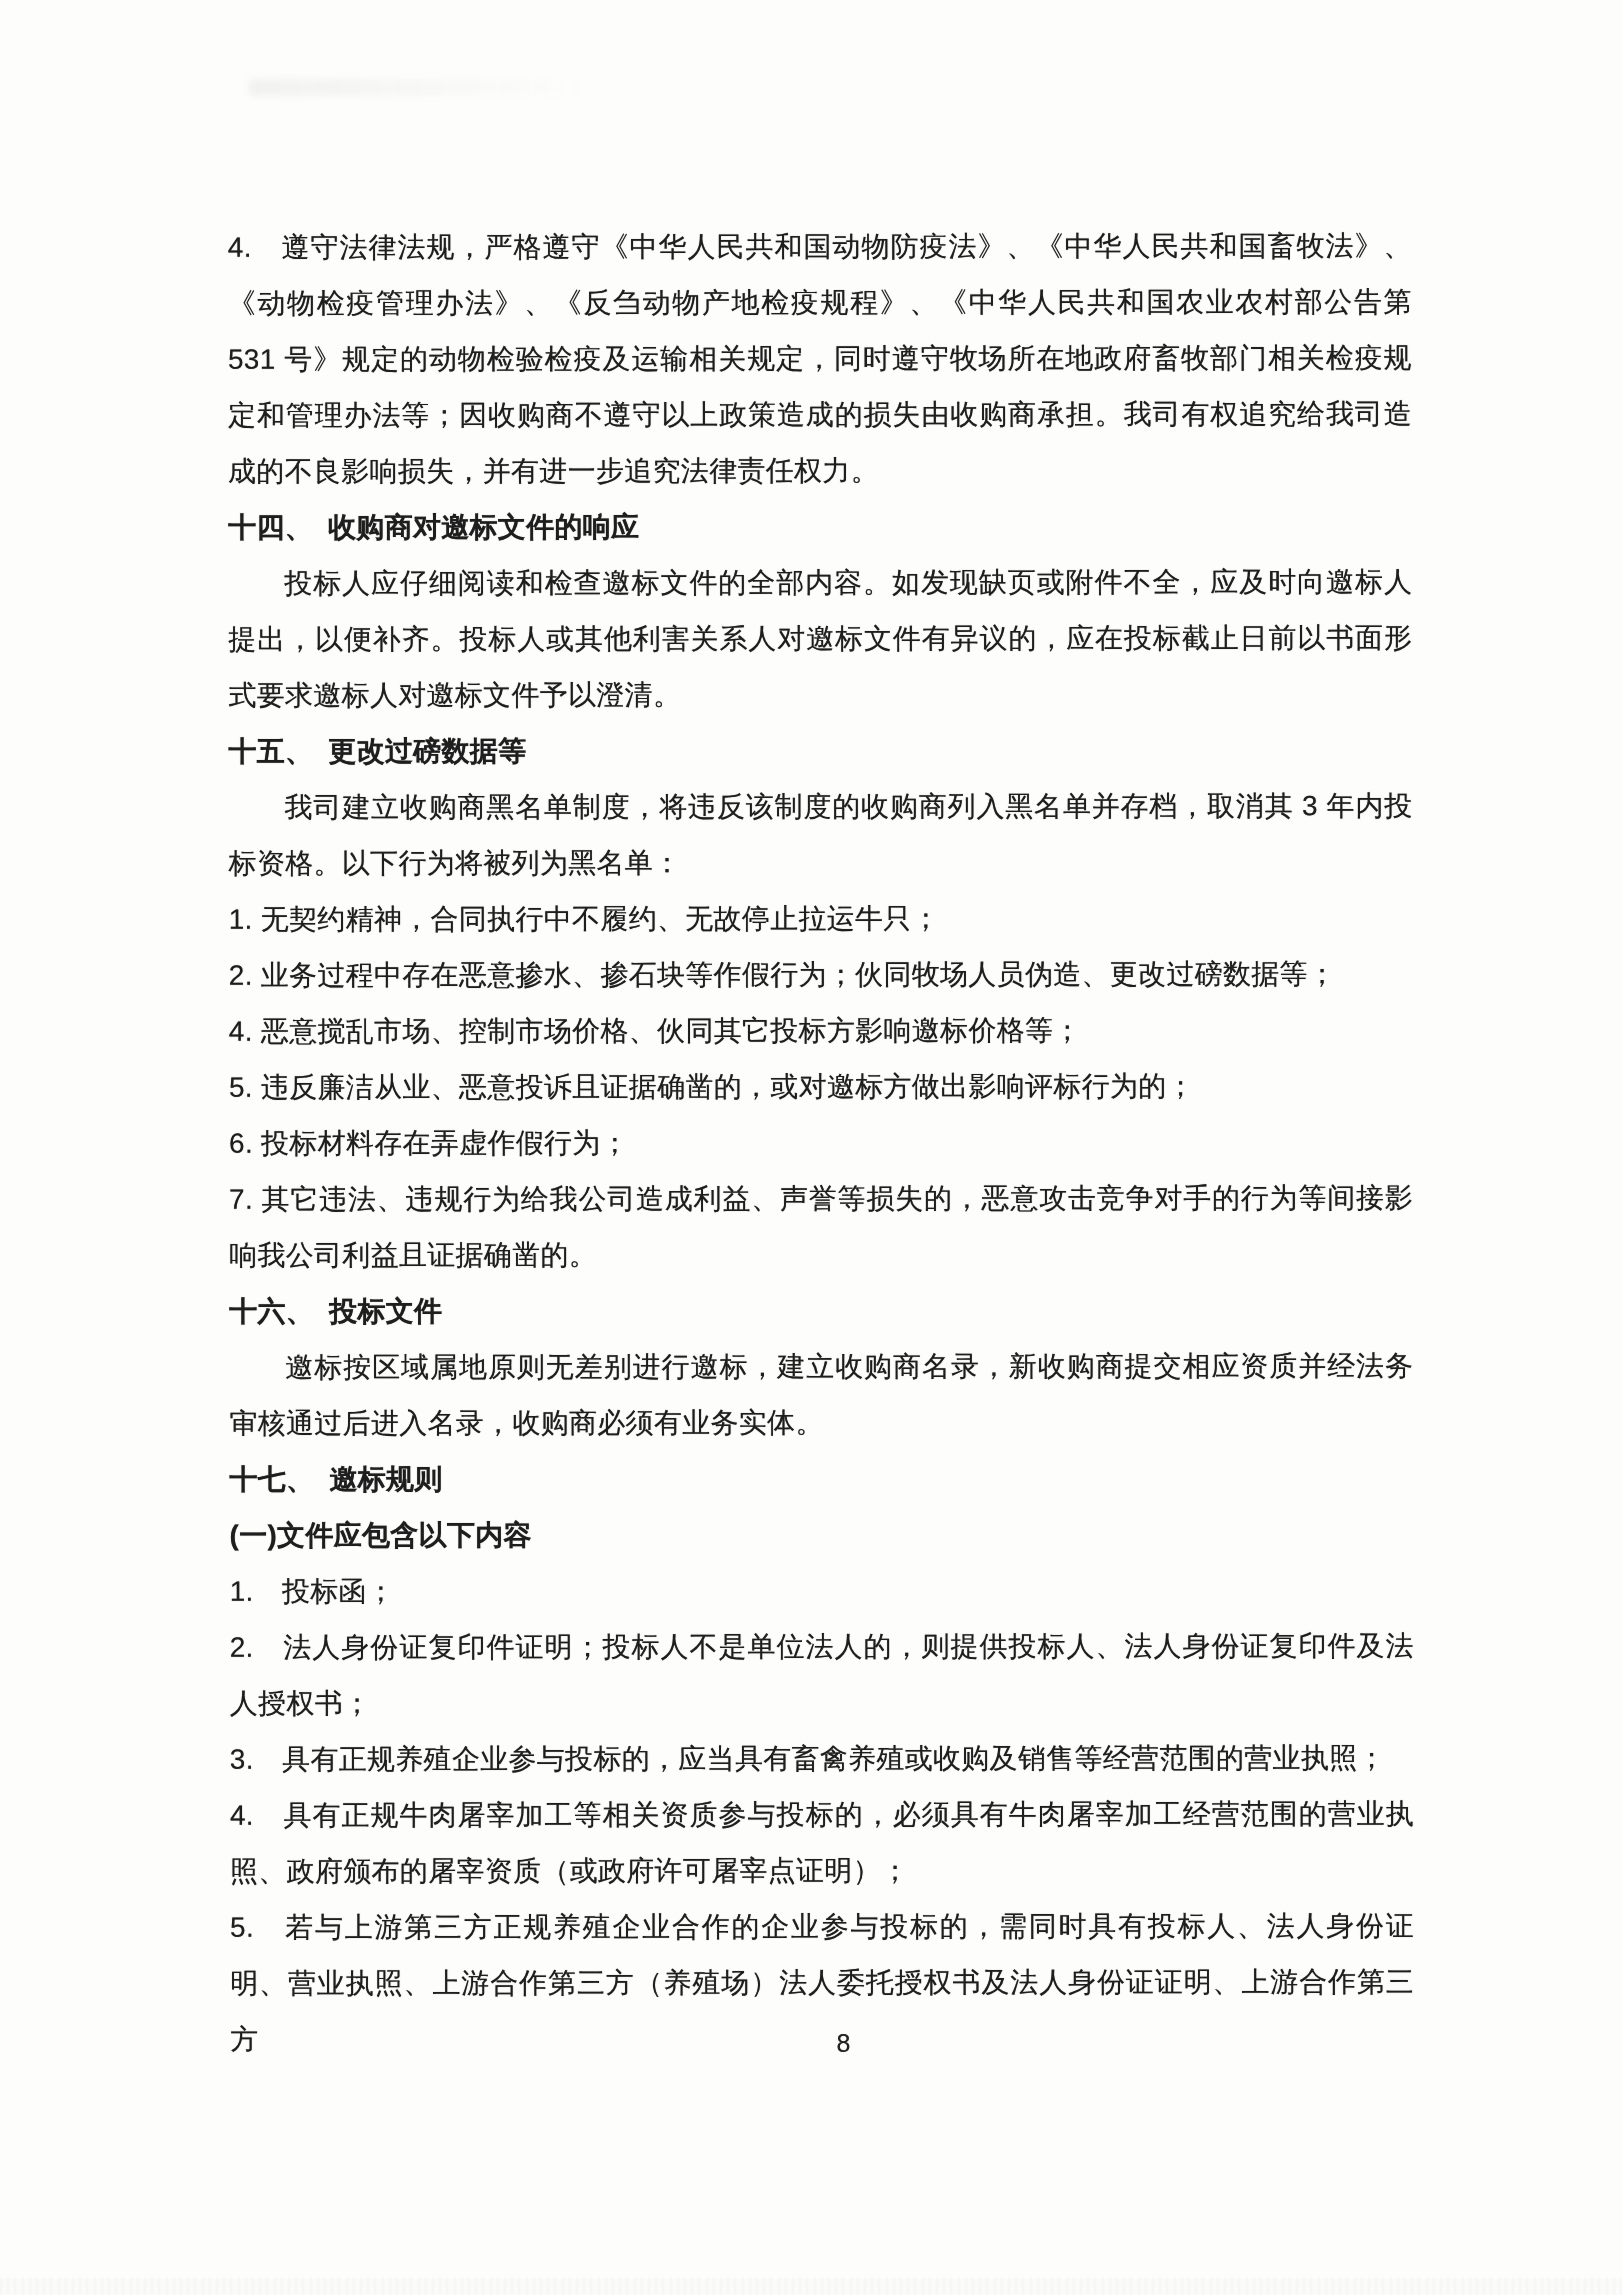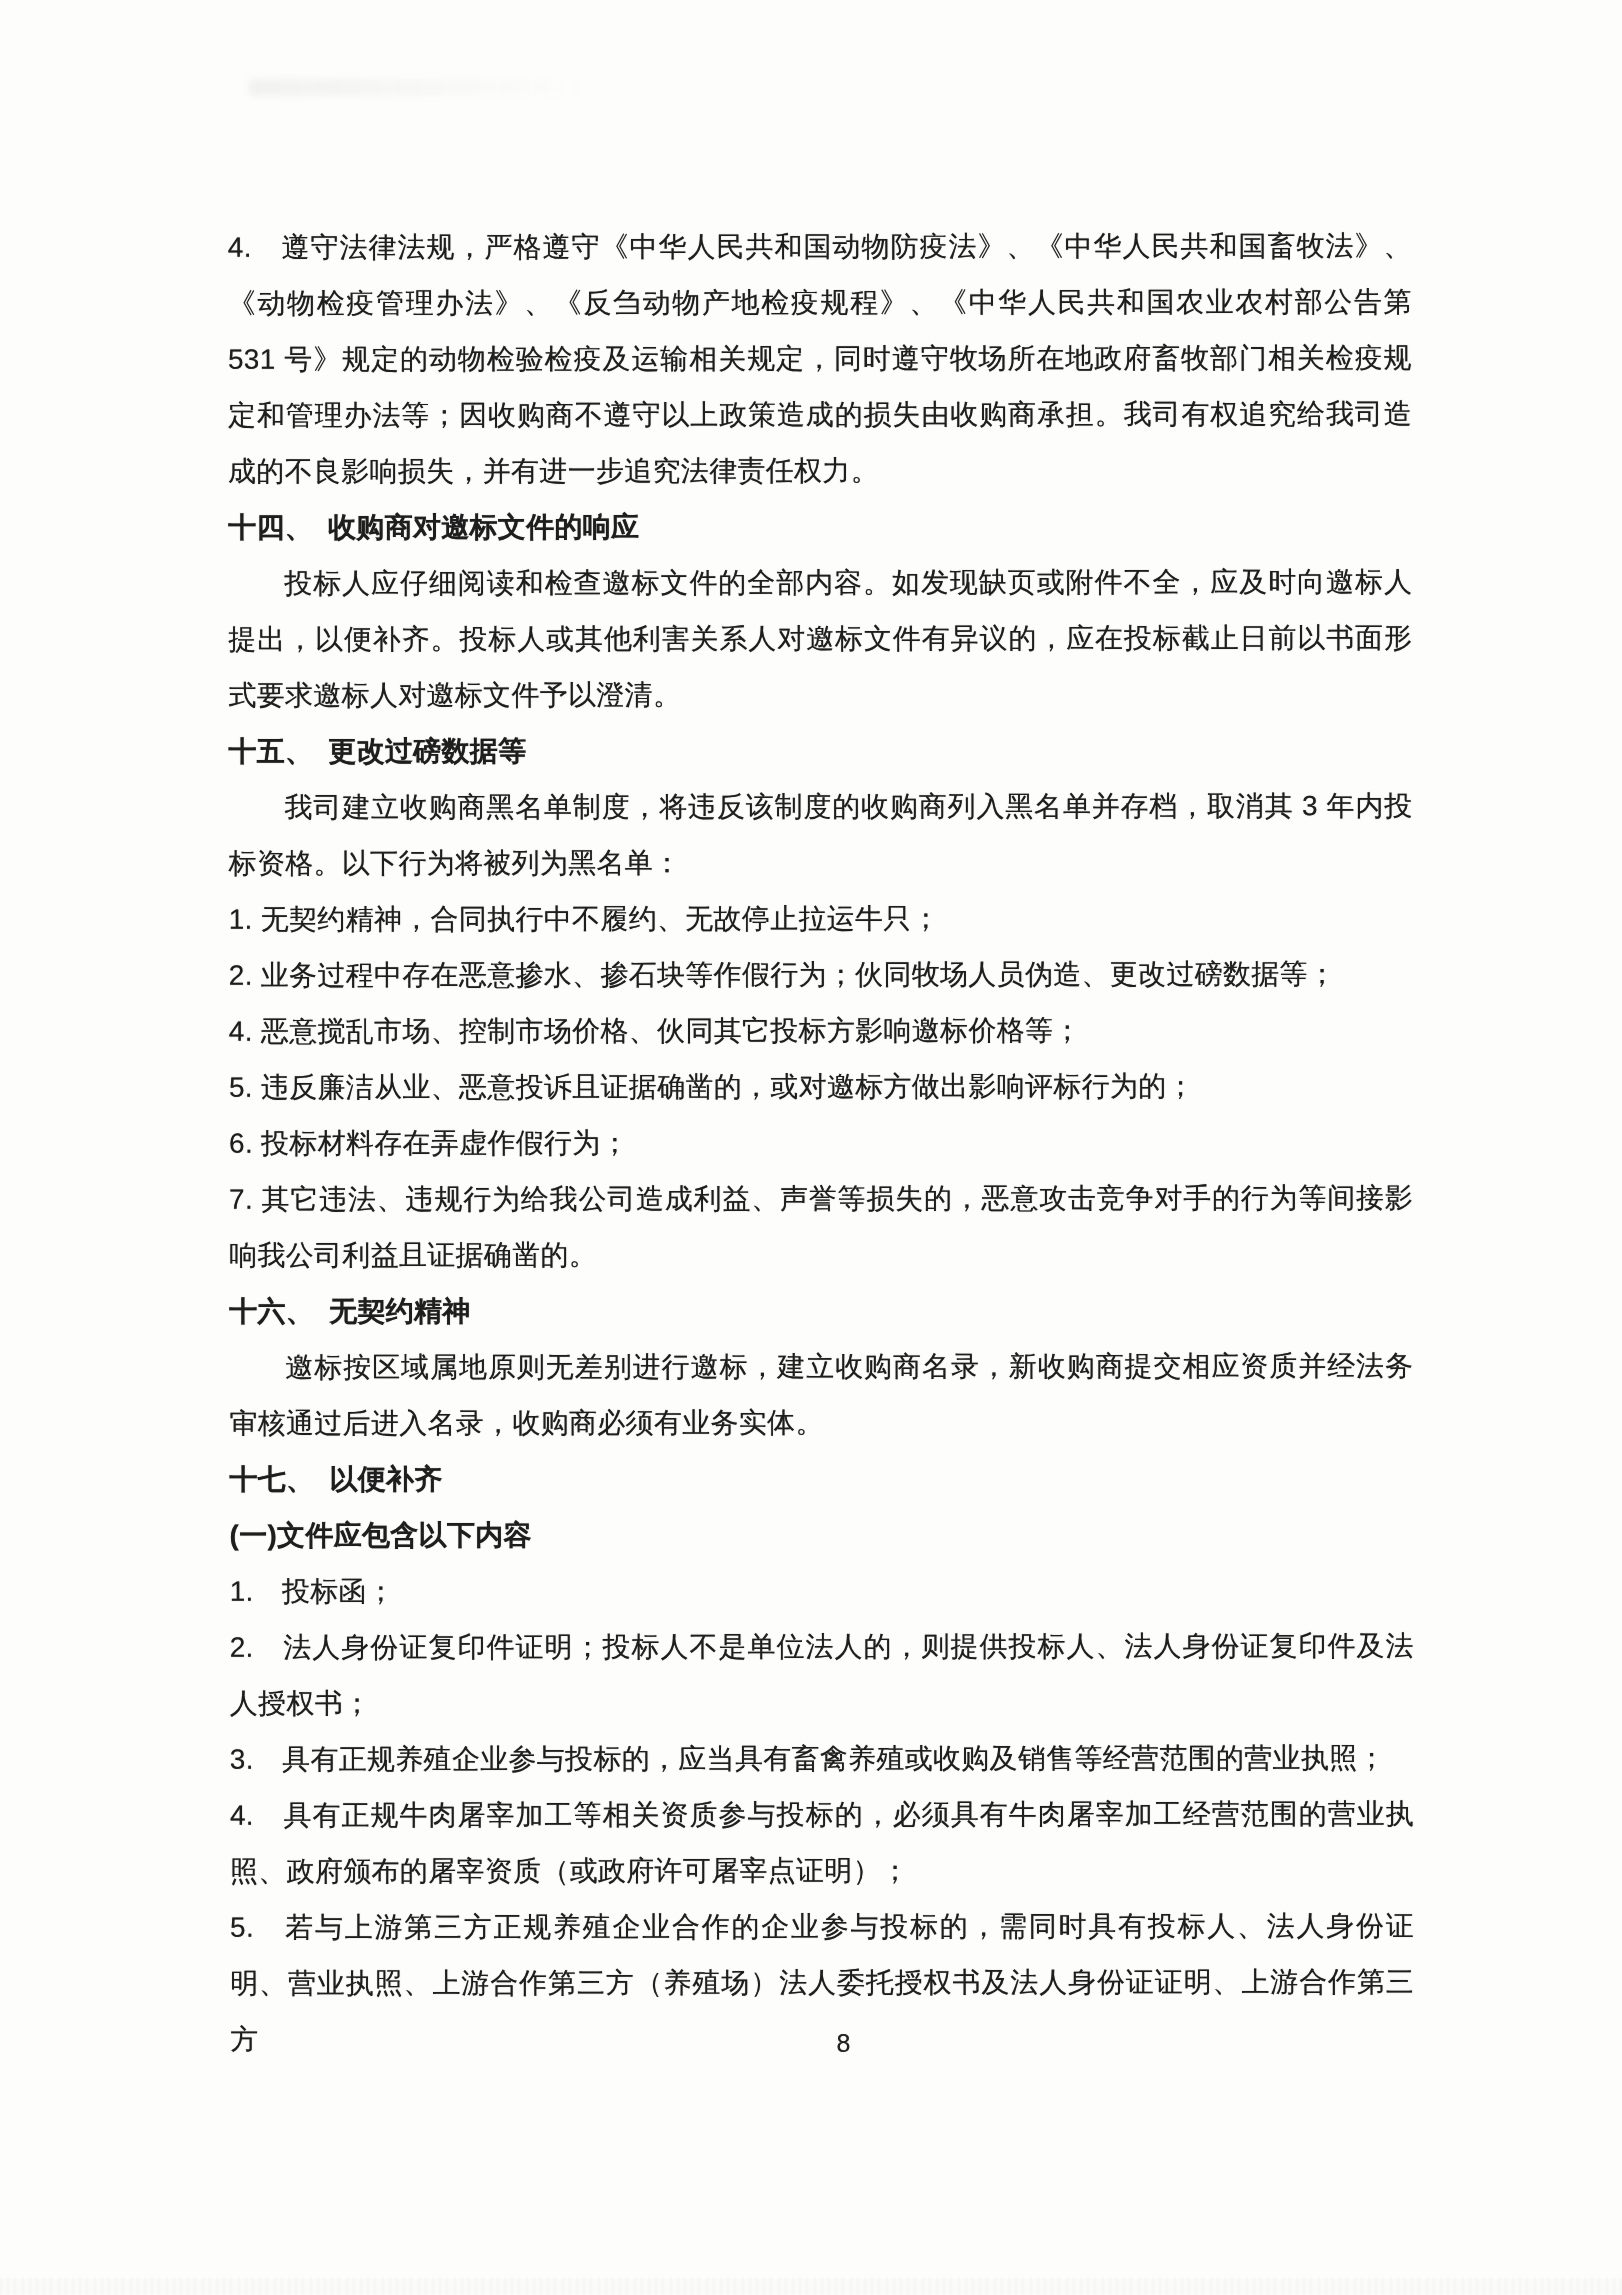--- a/index.html
+++ b/index.html
@@ -87,26 +87,26 @@
     <p class="blk para">我司建立收购商黑名单制度，将违反该制度的收购商列入黑名单并存档，取消其 3 年内投标资格。以下行为将被列为黑名单：</p>
 
     <p class="blk item">1. 无契约精神，合同执行中不履约、无故停止拉运牛只；</p>
     <p class="blk item">2. 业务过程中存在恶意掺水、掺石块等作假行为；伙同牧场人员伪造、更改过磅数据等；</p>
     <p class="blk item">4. 恶意搅乱市场、控制市场价格、伙同其它投标方影响邀标价格等；</p>
     <p class="blk item">5. 违反廉洁从业、恶意投诉且证据确凿的，或对邀标方做出影响评标行为的；</p>
     <p class="blk item">6. 投标材料存在弄虚作假行为；</p>
     <p class="blk item">7. 其它违法、违规行为给我公司造成利益、声誉等损失的，恶意攻击竞争对手的行为等间接影响我公司利益且证据确凿的。</p>
 
     <p class="blk heading">
-      <span class="hnum">十六、</span><span class="htitle">无契约精神</span>
+      <span class="hnum">十六、</span><span class="htitle">投标文件</span>
     </p>
     <p class="blk para">邀标按区域属地原则无差别进行邀标，建立收购商名录，新收购商提交相应资质并经法务审核通过后进入名录，收购商必须有业务实体。</p>
 
     <p class="blk heading">
-      <span class="hnum">十七、</span><span class="htitle">以便补齐</span>
+      <span class="hnum">十七、</span><span class="htitle">邀标规则</span>
     </p>
     <p class="blk subheading">(一)文件应包含以下内容</p>
 
     <p class="blk item">1.　投标函；</p>
     <p class="blk item">2.　法人身份证复印件证明；投标人不是单位法人的，则提供投标人、法人身份证复印件及法人授权书；</p>
     <p class="blk item">3.　具有正规养殖企业参与投标的，应当具有畜禽养殖或收购及销售等经营范围的营业执照；</p>
     <p class="blk item">4.　具有正规牛肉屠宰加工等相关资质参与投标的，必须具有牛肉屠宰加工经营范围的营业执照、政府颁布的屠宰资质（或政府许可屠宰点证明）；</p>
     <p class="blk item">5.　若与上游第三方正规养殖企业合作的企业参与投标的，需同时具有投标人、法人身份证明、营业执照、上游合作第三方（养殖场）法人委托授权书及法人身份证证明、上游合作第三方</p>
   </main>
 

